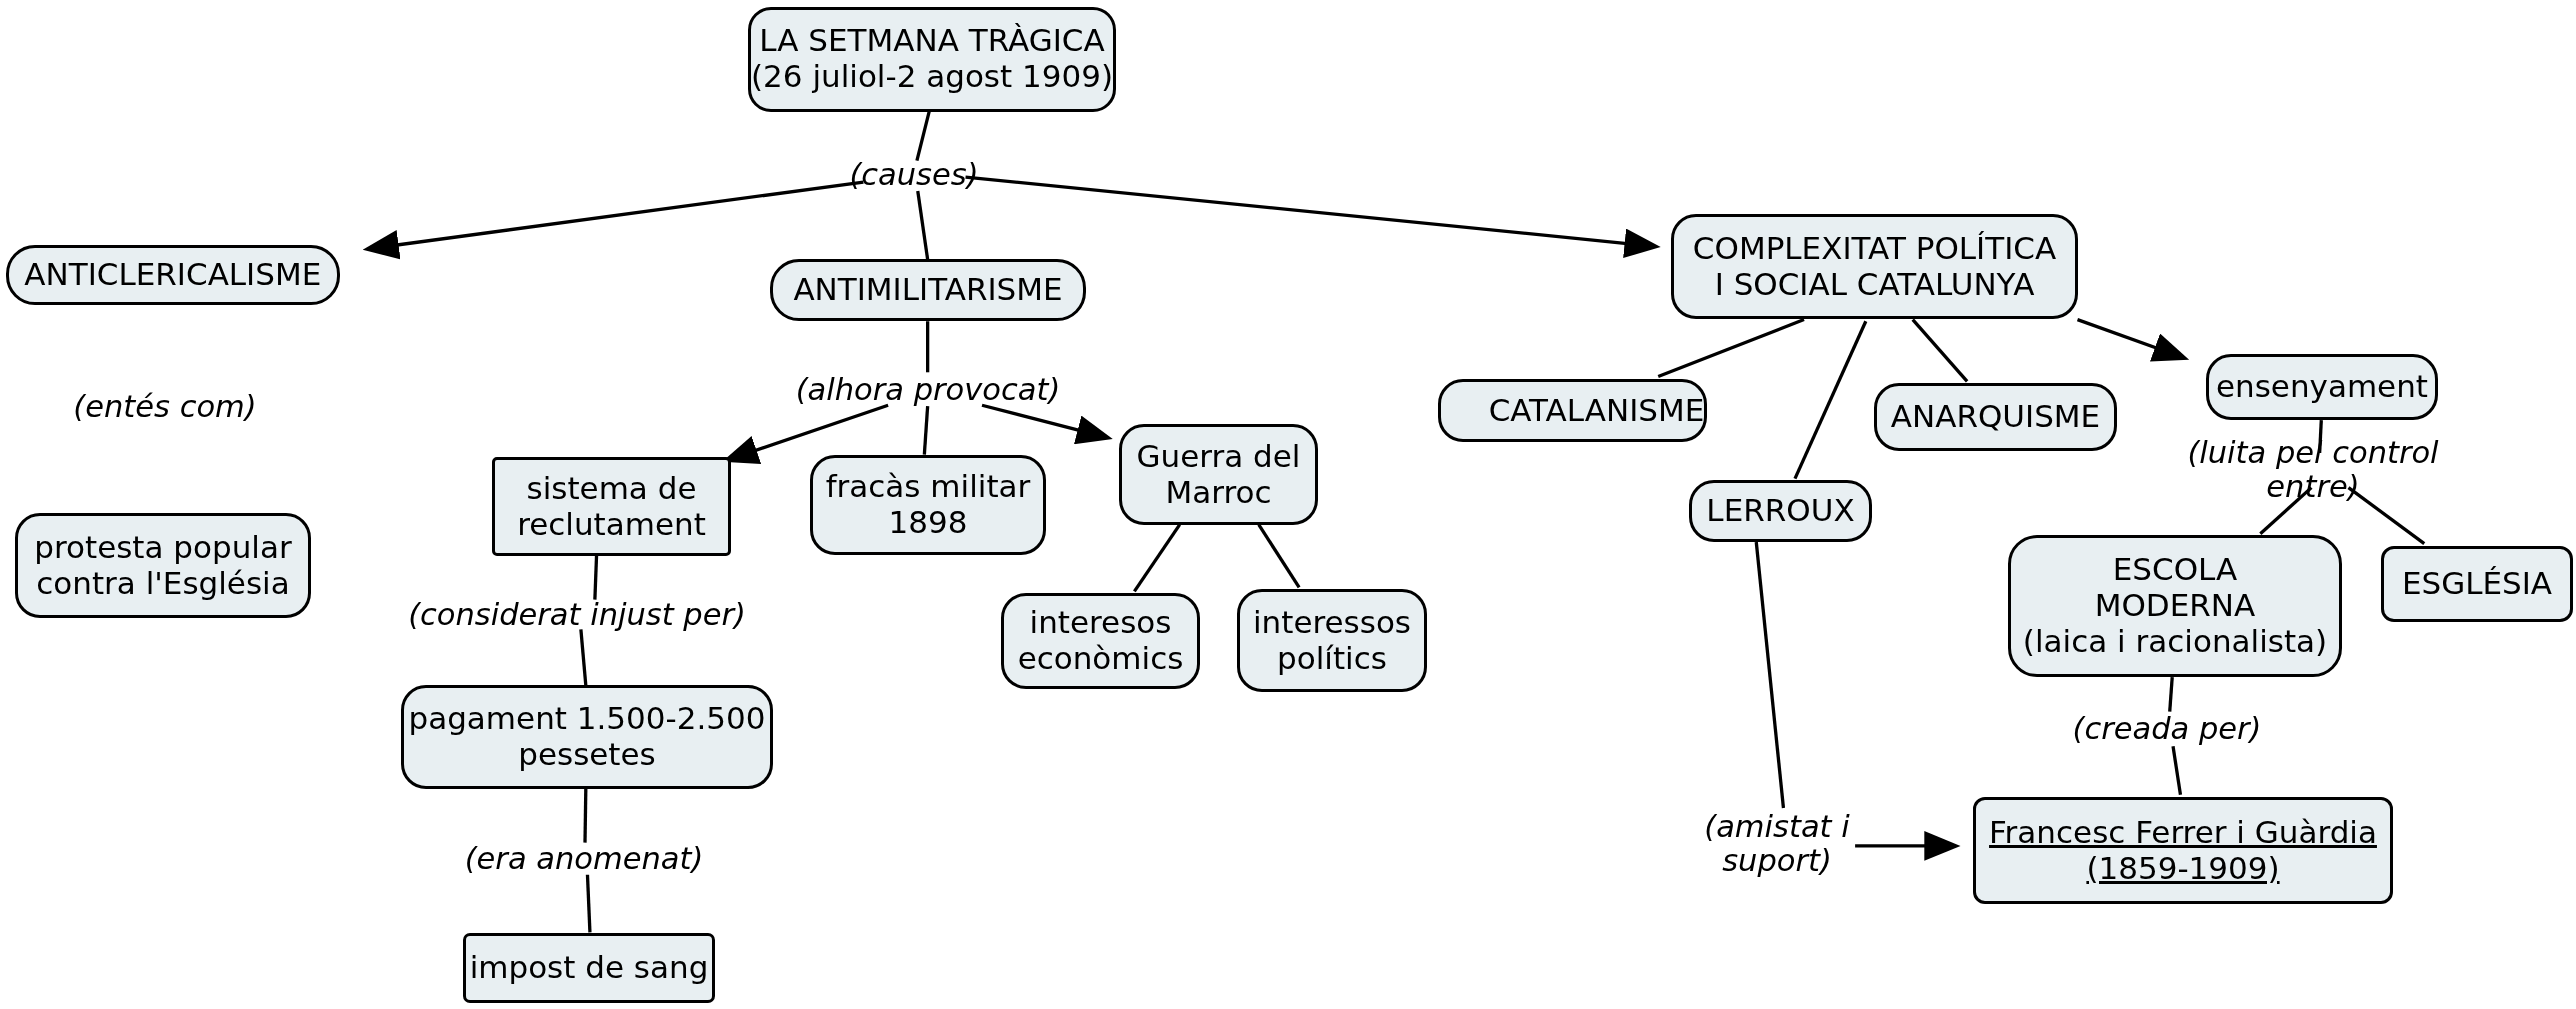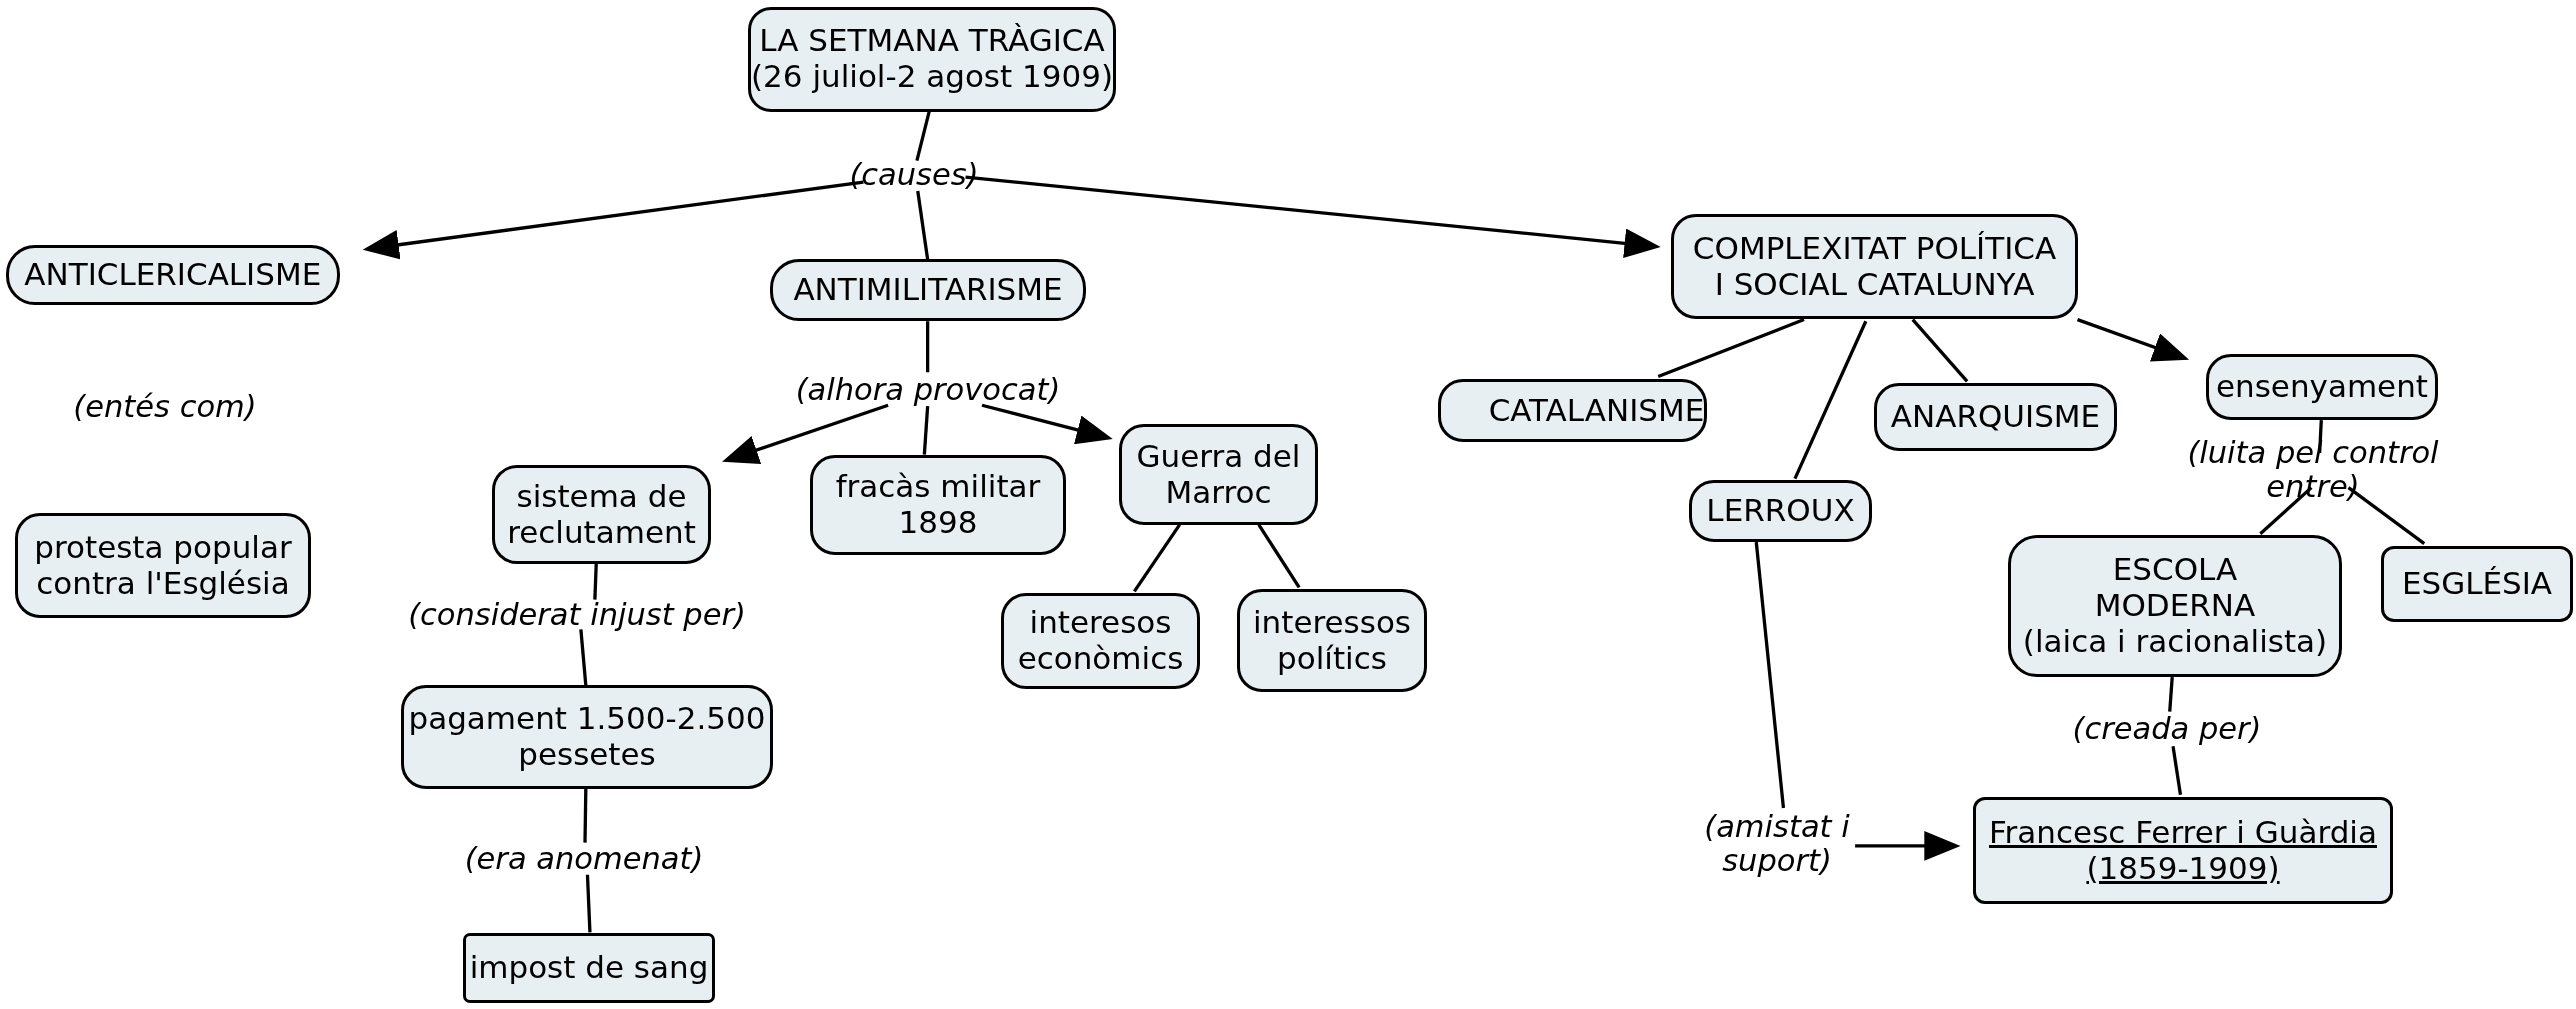--- a/index.html
+++ b/index.html
@@ -70,23 +70,23 @@
       <line x1="2132" y1="658" x2="2165" y2="981" stroke="#000000" stroke-width="4"></line>
       <line x1="2252" y1="1027" x2="2372" y2="1027" stroke="#000000" stroke-width="4" marker-end="url(#arrowhead)"></line>
     </svg>
 
 <div class="node" style="left: 748px; top: 6.6px; width: 368px; height: 105px; border-radius: 23px; background: rgb(232, 239, 242); border-color: rgb(0, 0, 0);">LA SETMANA TRÀGICA
 (26 juliol-2 agost 1909)</div>
     <div class="node" style="left: 15px; top: 513px; width: 296px; height: 105px; border-radius: 25px; background: rgb(232, 239, 242); border-color: rgb(0, 0, 0);">protesta popular
 contra l'Església</div>
     <div class="node" style="left: 5.8px; top: 245px; width: 334px; height: 60px; border-radius: 29px; background: rgb(232, 239, 242); border-color: rgb(0, 0, 0);">ANTICLERICALISME</div>
     <div class="node" style="left: 770px; top: 259px; width: 316px; height: 62px; border-radius: 29px; background: rgb(232, 239, 242); border-color: rgb(0, 0, 0);">ANTIMILITARISME</div>
-    <div class="node" style="left: 492px; top: 457px; width: 219px; height: 99px; border-radius: 25px; background: rgb(232, 239, 242); border-color: rgb(0, 0, 0); margin-top: 8px;">sistema de
+    <div class="node" style="left: 492px; top: 457px; width: 239px; height: 99px; border-radius: 5px; background: rgb(232, 239, 242); border-color: rgb(0, 0, 0);">sistema de
 reclutament</div>
-    <div class="node" style="left: 810px; top: 455px; width: 256px; height: 100px; border-radius: 25px; background: rgb(232, 239, 242); border-color: rgb(0, 0, 0);">fracàs militar
+    <div class="node" style="left: 810px; top: 455px; width: 236px; height: 100px; border-radius: 25px; background: rgb(232, 239, 242); border-color: rgb(0, 0, 0);">fracàs militar
 1898</div>
     <div class="node" style="left: 1119px; top: 424px; width: 199px; height: 101px; border-radius: 25px; background: rgb(232, 239, 242); border-color: rgb(0, 0, 0);">Guerra del
 Marroc</div>
     <div class="node" style="left: 1001px; top: 593px; width: 199px; height: 96px; border-radius: 25px; background: rgb(232, 239, 242); border-color: rgb(0, 0, 0);">interesos
 econòmics</div>
     <div class="node" style="left: 1237px; top: 589px; width: 190px; height: 103px; border-radius: 25px; background: rgb(232, 239, 242); border-color: rgb(0, 0, 0);">interessos
 polítics</div>
     <div class="node" style="left: 401px; top: 685px; width: 372px; height: 104px; border-radius: 25px; background: rgb(232, 239, 242); border-color: rgb(0, 0, 0);">pagament 1.500-2.500
 pessetes</div>
     <div class="node" style="left: 463px; top: 933px; width: 252px; height: 70px; border-radius: 7px; background: rgb(232, 239, 242); border-color: rgb(0, 0, 0);">impost de sang</div>

